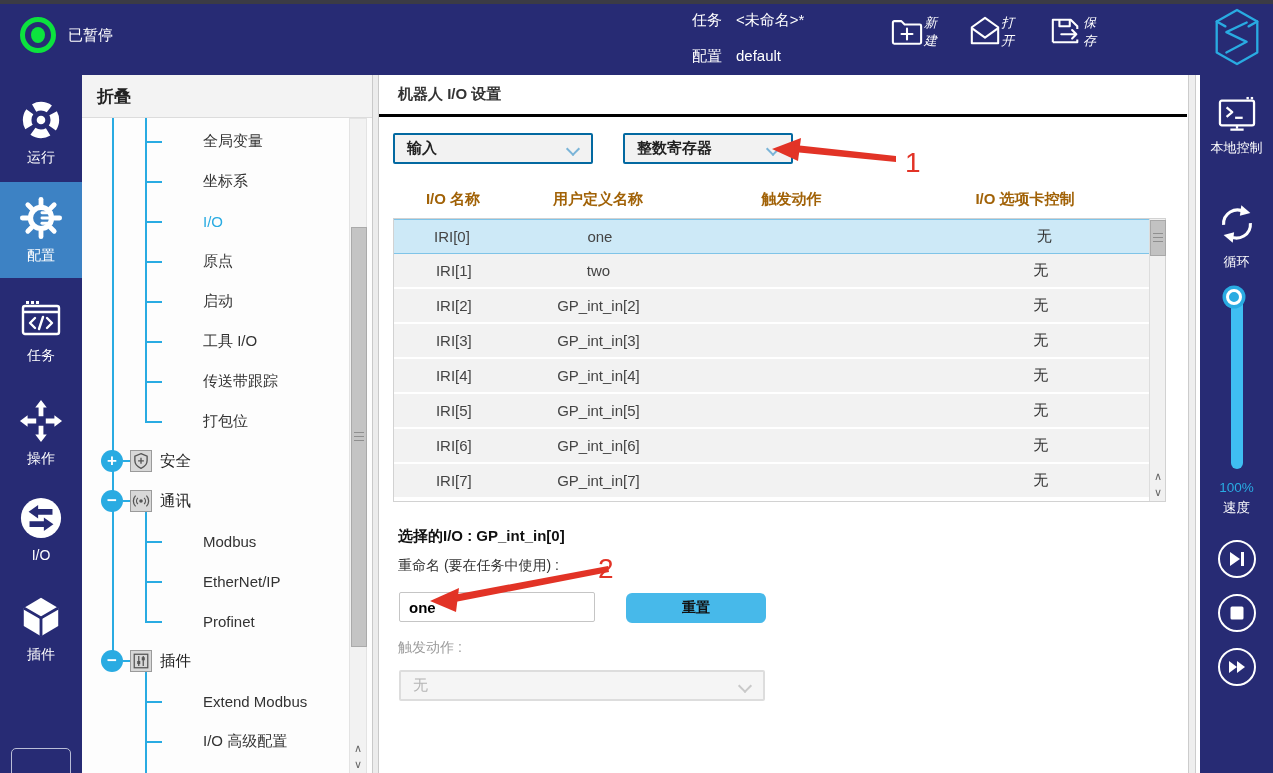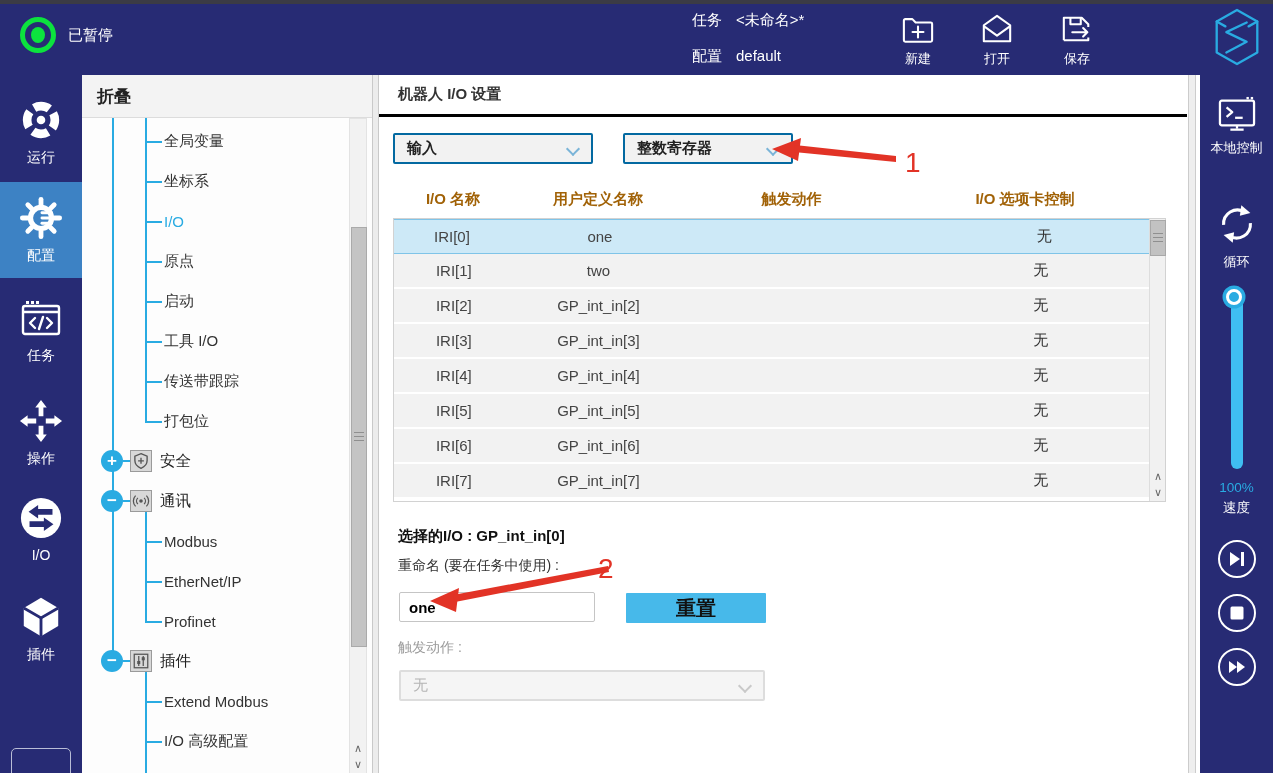--- a/index.html
+++ b/index.html
@@ -12,22 +12,22 @@
   .top-strip{position:absolute;left:0;top:0;width:100%;height:4px;background:#3b3b45;}
   .status{position:absolute;left:20px;top:17px;display:flex;align-items:center;gap:12px;}
   .status-ring{width:26px;height:26px;border:5px solid #0ce23e;border-radius:50%;
                display:flex;align-items:center;justify-content:center;}
   .status-ring .dot{width:14px;height:16px;background:#0ce23e;border-radius:50%;}
   .status-text{color:#fff;font-size:15px;}
   .task-info{position:absolute;left:692px;top:9px;color:#fff;font-size:15px;}
   .ti-line{height:22px;line-height:22px;margin-bottom:14px;white-space:nowrap;}
   .ti-line .lbl{margin-right:14px;}
   .tb-actions{position:absolute;left:0;top:0;width:100%;height:75px;}
-  .tb-action{position:absolute;top:11px;width:56px;display:flex;flex-direction:column;
-             align-items:center;cursor:pointer;color:#fff;}
+  .tb-action{position:absolute;top:11px;width:56px;display:flex;
+             align-items:center;cursor:pointer;color:#fff;font-style:italic;}
   .tb-action .icon{height:36px;display:flex;align-items:center;justify-content:center;}
   .tb-action-label{font-size:13px;margin-top:3px;}
   .brand{position:absolute;left:1212px;top:8px;width:50px;height:58px;}
 
   
   .left-sidebar{position:absolute;left:0;top:75px;width:82px;height:698px;
                 background:#272b74;overflow:hidden;}
   .ls-item{position:absolute;left:0;width:82px;height:90px;display:flex;flex-direction:column;
            align-items:center;justify-content:center;gap:6px;color:#fff;cursor:pointer;}
   .ls-item.active{background:#3d82c4;height:96px;}
@@ -42,21 +42,21 @@
   .tree-header{height:42px;background:#f3f3f3;border-bottom:1px solid #dcdcdc;display:flex;
                align-items:center;padding-left:15px;font-size:17px;font-weight:600;color:#222;
                cursor:pointer;}
   .tree-content{position:relative;height:656px;overflow:hidden;}
   .tl{position:absolute;width:1.5px;background:#29abe2;}
   .tl.v1{left:30px;top:0;height:543px;}
   .tl.v2a{left:63px;top:0;height:303px;}
   .tl.v2b{left:63px;top:394px;height:109px;}
   .tl.v2c{left:63px;top:554px;height:102px;}
   .tree-row{position:absolute;left:0;right:26px;height:40px;display:flex;align-items:center;
-            cursor:pointer;}
+            cursor:pointer;padding-left:39px;}
   .tree-row .tick{position:absolute;left:63px;top:50%;width:17px;height:1.5px;background:#29abe2;}
   .t-label{margin-left:82px;font-size:15px;color:#333;white-space:nowrap;}
   .t-label.sel{color:#29abe2;}
   .tree-row.node{padding-left:19px;}
   .expander{width:22px;height:22px;border-radius:50%;background:#29abe2;color:#fff;font-size:17px;
             line-height:21px;text-align:center;font-weight:700;flex:0 0 auto;}
   .nline{width:7px;height:1.5px;background:#29abe2;}
   .nicon{width:22px;height:22px;background:#d8d8d8;border:1px solid #9a9a9a;display:flex;
          align-items:center;justify-content:center;flex:0 0 auto;box-sizing:border-box;}
   .n-label{margin-left:8px;font-size:15.5px;color:#222;white-space:nowrap;}
@@ -97,21 +97,21 @@
   .t-scroll{position:absolute;right:0;top:0;width:16px;height:282px;background:#f1f1f1;
             border-left:1px solid #ddd;box-sizing:border-box;}
   .t-thumb{position:absolute;left:0px;top:1px;width:14px;height:34px;background:#c2c2c2;
            border:1px solid #a8a8a8;display:flex;align-items:center;justify-content:center;}
   .sel-io{position:absolute;left:26px;top:410px;font-size:15px;font-weight:700;color:#111;}
   .rename-label{position:absolute;left:26px;top:440px;font-size:14px;color:#333;}
   .rename-input{position:absolute;left:27px;top:475px;width:196px;height:30px;border:1px solid #c5c5c5;
                 border-radius:2px;font-size:15px;font-weight:700;color:#000;padding:0 9px;
                 box-sizing:border-box;font-family:inherit;outline:none;background:#fff;}
   .reset-btn{position:absolute;left:254px;top:476px;width:140px;height:30px;background:#47b9ea;
-             border:none;border-radius:1px;font-size:20px;font-weight:700;color:#111;
+             border:none;border-radius:6px;font-size:14px;font-weight:700;color:#111;
              font-family:inherit;cursor:pointer;}
   .trigger-label{position:absolute;left:26px;top:522px;font-size:14px;color:#9b9b9b;}
   .trigger-select{left:27px;top:553px;width:366px;background:#f5f5f5;border-color:#ddd;
                   color:#b5b5b5;font-weight:400;}
 
   
   .v-split1{position:absolute;left:372px;top:75px;width:7px;height:698px;background:#ececec;
             border-left:1px solid #c9c9c9;border-right:1px solid #c9c9c9;box-sizing:border-box;}
   .v-split2{position:absolute;left:1188px;top:75px;width:8px;height:698px;background:#eee;
             border-left:1px solid #ccc;border-right:1px solid #ccc;box-sizing:border-box;}

